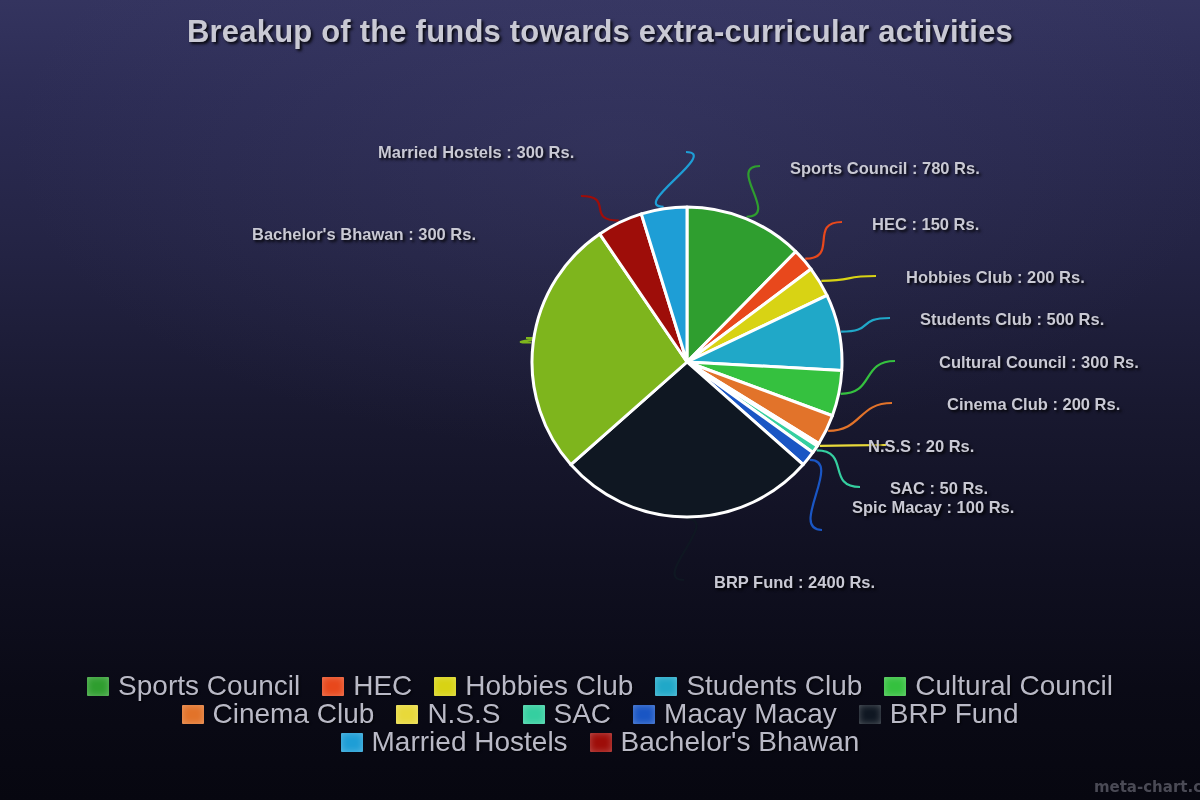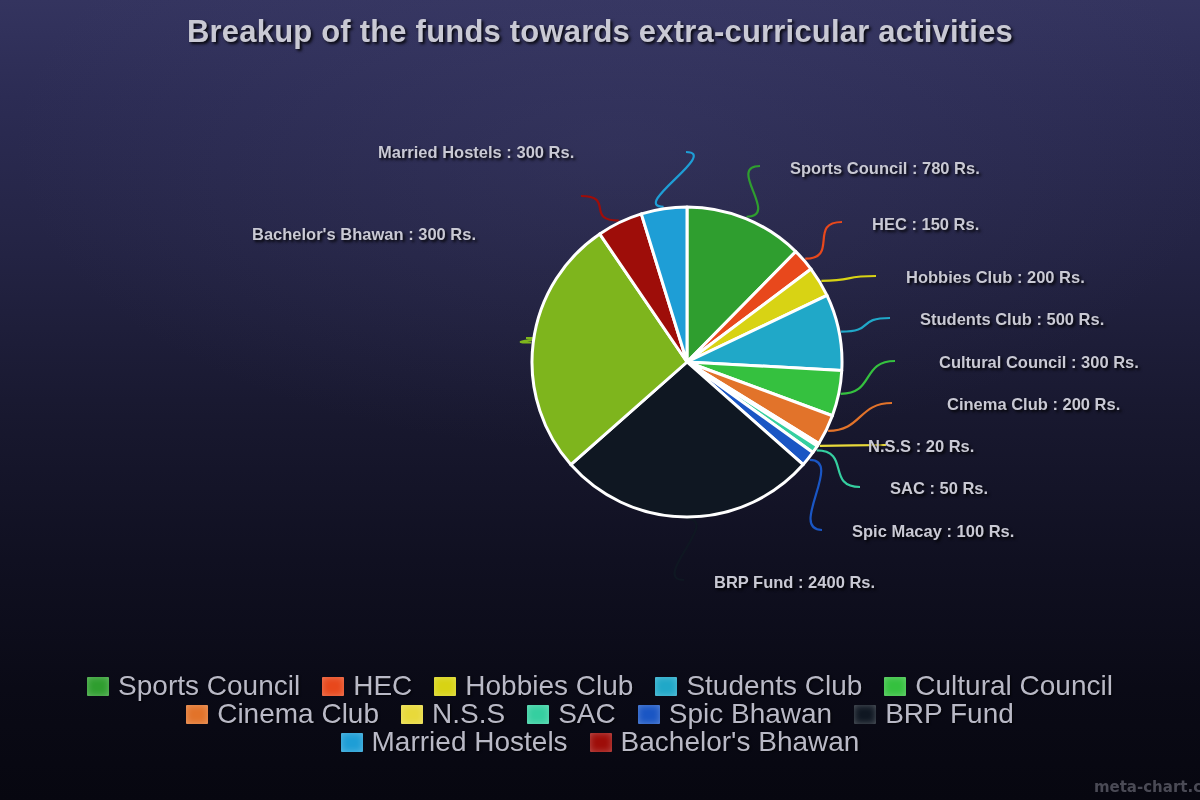--- a/index.html
+++ b/index.html
@@ -127,21 +127,21 @@
   </svg>
 
   <div class="slice-label" style="left:790px;top:159px;">Sports Council : 780 Rs.</div>
   <div class="slice-label" style="left:872px;top:215px;">HEC : 150 Rs.</div>
   <div class="slice-label" style="left:906px;top:268px;">Hobbies Club : 200 Rs.</div>
   <div class="slice-label" style="left:920px;top:310px;">Students Club : 500 Rs.</div>
   <div class="slice-label" style="left:925px;top:353px;margin-left:14px;">Cultural Council : 300 Rs.</div>
   <div class="slice-label" style="left:947px;top:395px;">Cinema Club : 200 Rs.</div>
   <div class="slice-label" style="left:868px;top:437px;text-align:center;">N.S.S : 20 Rs.</div>
   <div class="slice-label" style="left:890px;top:479px;">SAC : 50 Rs.</div>
-  <div class="slice-label" style="left:852px;top:522px;">Spic Macay : 100 Rs.</div>
+  <div class="slice-label" style="left:852px;top:498px;">Spic Macay : 100 Rs.</div>
   <div class="slice-label" style="left:714px;top:573px;">BRP Fund : 2400 Rs.</div>
   <div class="slice-label" style="left:252px;top:186px;margin-top:39px;">Bachelor's Bhawan : 300 Rs.</div>
   <div class="slice-label" style="left:378px;top:143px;">Married Hostels : 300 Rs.</div>
 
   <div class="legend" id="legend">
       <div class="legend-row">
         <div class="legend-item">
           <span class="legend-swatch" style="background: rgb(47, 158, 47);"></span>
           <span class="legend-label">Sports Council</span>
         </div>
@@ -170,21 +170,21 @@
         <div class="legend-item">
           <span class="legend-swatch" style="background: rgb(232, 217, 58);"></span>
           <span class="legend-label">N.S.S</span>
         </div>
         <div class="legend-item">
           <span class="legend-swatch" style="background: rgb(53, 207, 160);"></span>
           <span class="legend-label">SAC</span>
         </div>
         <div class="legend-item">
           <span class="legend-swatch" style="background: rgb(26, 86, 196);"></span>
-          <span class="legend-label">Spic Bhawan</span>
+          <span class="legend-label">Macay Macay</span>
         </div>
         <div class="legend-item">
           <span class="legend-swatch" style="background: rgb(15, 23, 34);"></span>
           <span class="legend-label">BRP Fund</span>
         </div>
       </div>
       <div class="legend-row">
         <div class="legend-item">
           <span class="legend-swatch" style="background: rgb(30, 158, 214);"></span>
           <span class="legend-label">Married Hostels</span>

